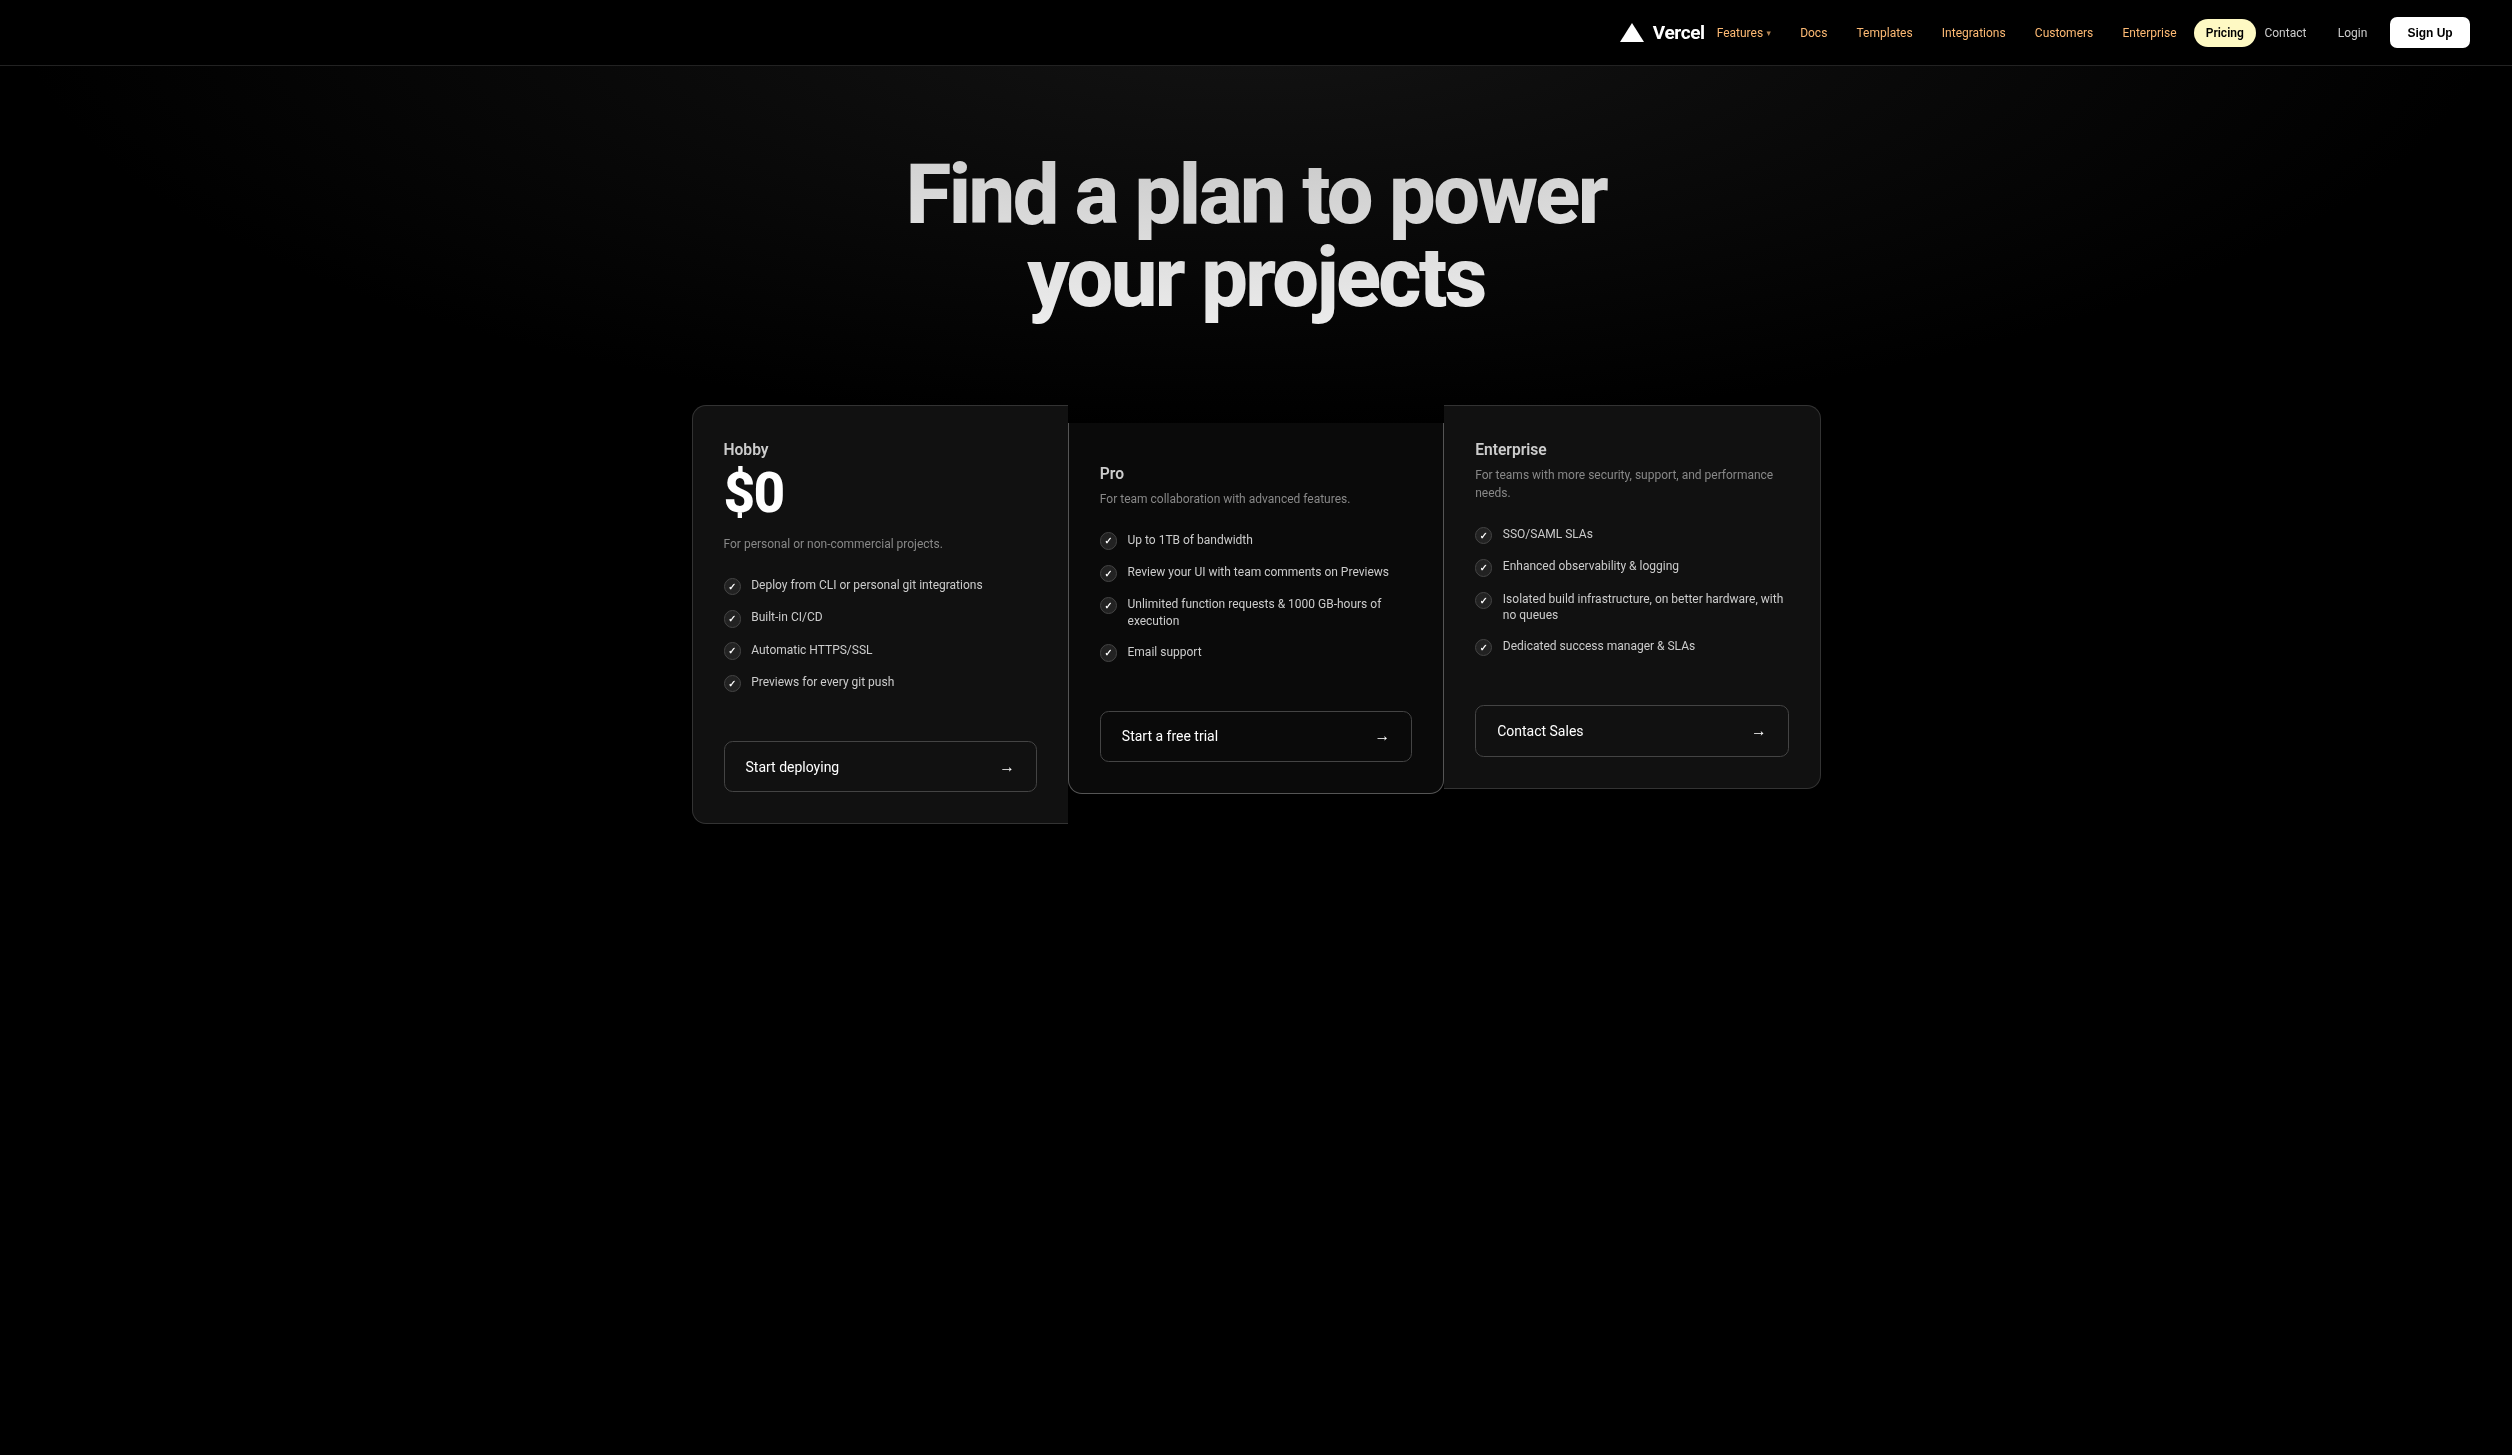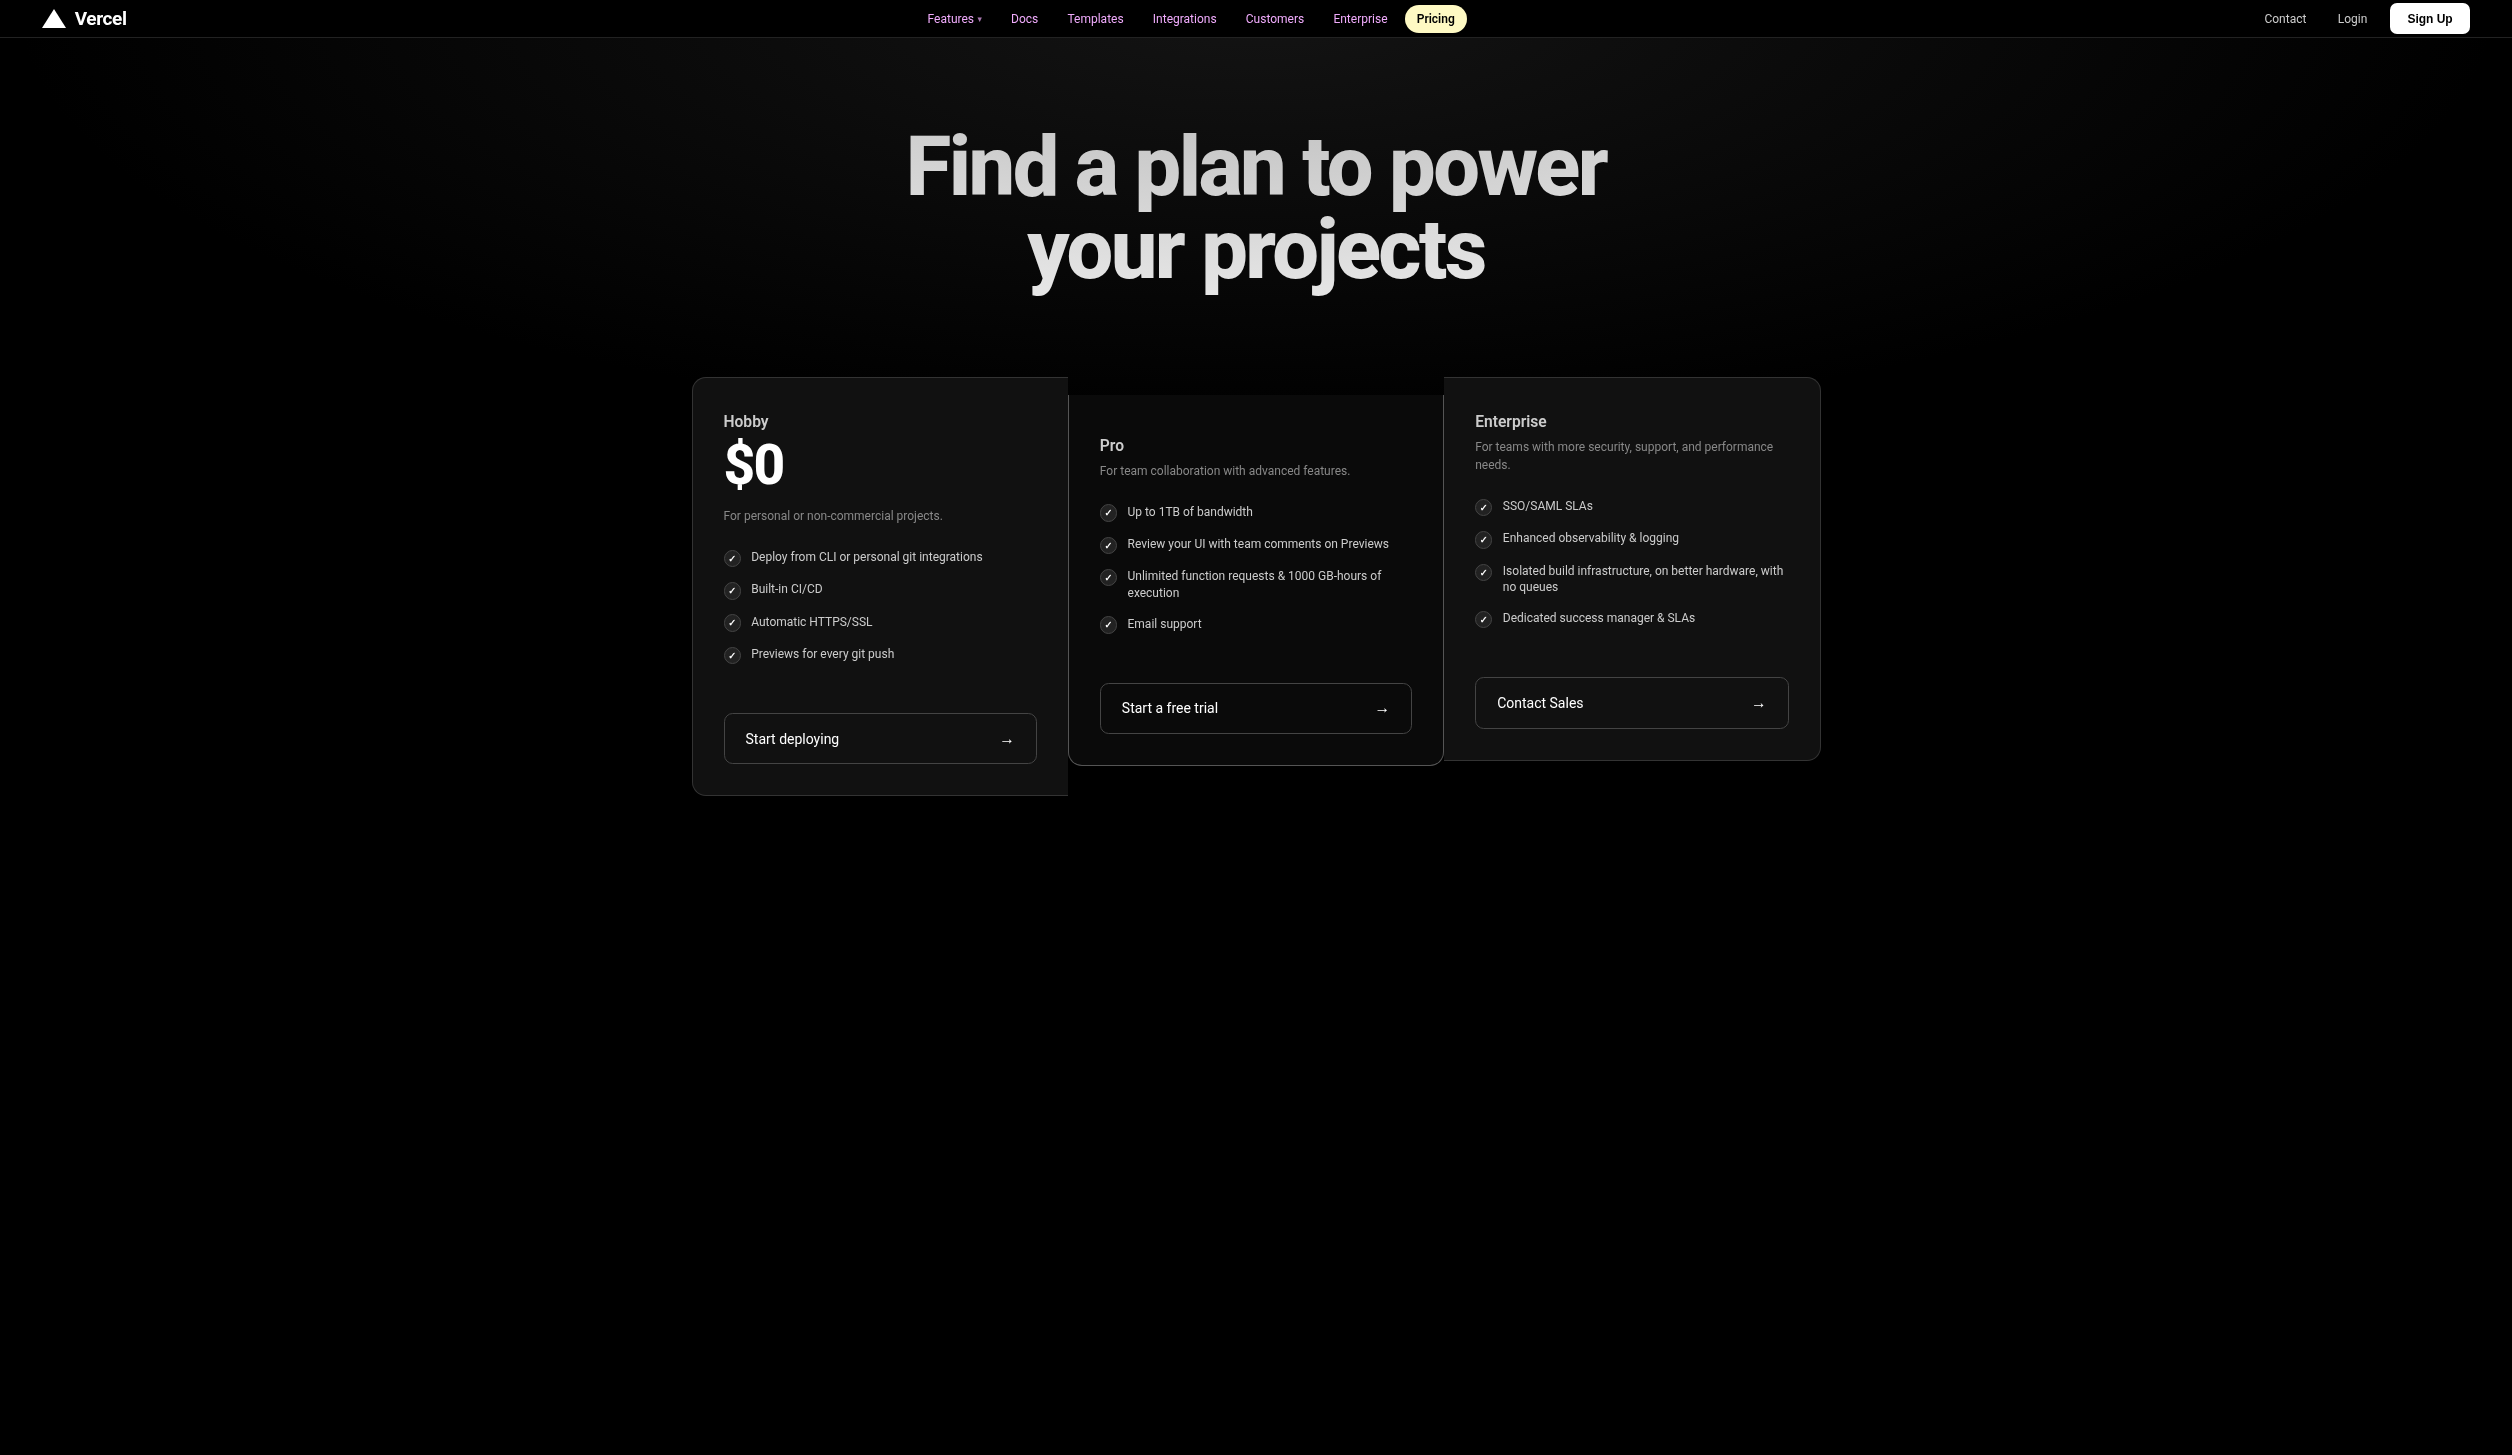--- a/index.html
+++ b/index.html
@@ -9,23 +9,23 @@
       color: #fff;
       font-family: -apple-system, BlinkMacSystemFont, 'Segoe UI', Roboto, Helvetica, Arial, sans-serif;
       min-height: 100vh;
       overflow-x: hidden;
     }
 
     
     nav {
       display: flex;
       align-items: center;
-      justify-content: space-between;
+      justify-content: flex-end;
       padding: 0 42px;
-      height: 38px;
+      height: 66px;
       border-bottom: 0.9px solid #222;
       position: sticky;
       top: 0;
       background: #000;
       z-index: 100;
     }
 
     .nav-logo {
       display: flex;
       align-items: center;
@@ -50,21 +50,21 @@
 
     .nav-links {
       display: flex;
       align-items: center;
       gap: 5.2px;
     }
 
     .nav-link {
       padding: 7px 12px;
       font-size: 12px;
-      color: #f0abfc;
+      color: #fdba74;
       cursor: pointer;
       border-radius: 5.2px;
       display: flex;
       align-items: center;
       gap: 3.5px;
       text-decoration: none;
       transition: color 0.2s;
     }
 
     .nav-link.active {

